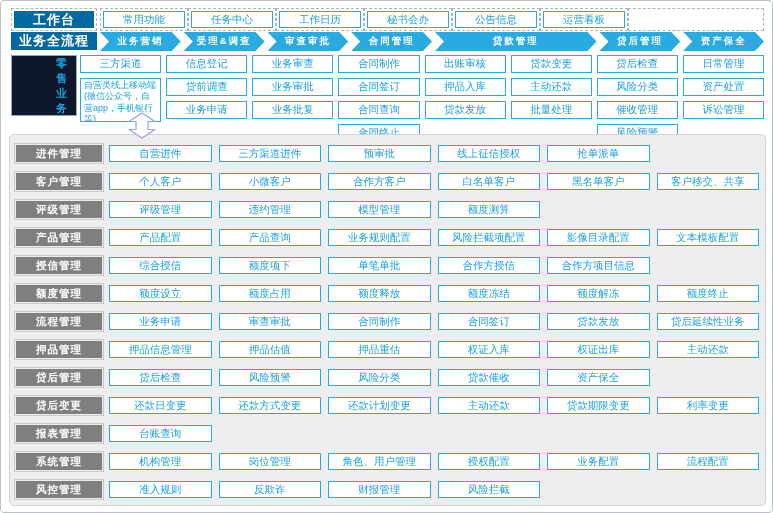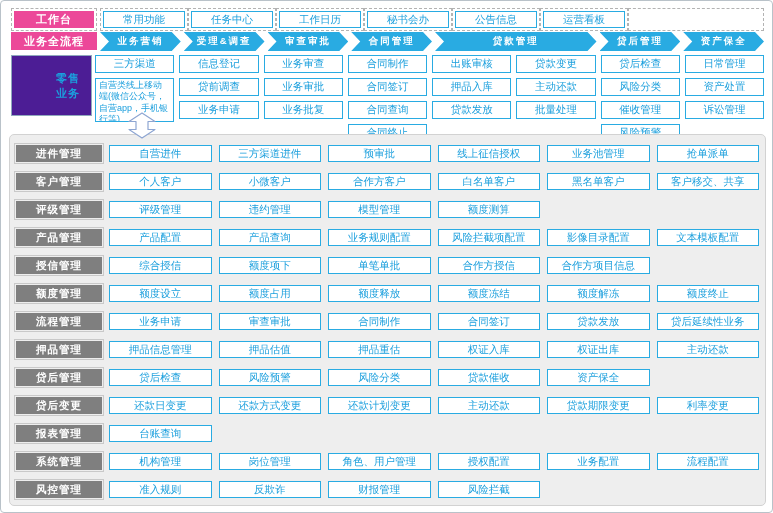--- a/index.html
+++ b/index.html
@@ -6,21 +6,21 @@
   .canvas{
     position:relative;width:773px;height:513px;box-sizing:border-box;
     background:#fff;border:1px solid #b9c2c9;border-radius:4px;overflow:hidden;
     font-family:"Liberation Sans", sans-serif;
   }
   
   .row1{position:absolute;left:10px;top:7px;right:8px;display:flex;gap:3px;align-items:stretch;}
   .dashed{border:1px dashed #b3b3b3;padding:2px;box-sizing:border-box;background:#fff;}
   .label-wrap{width:86px;flex:none;}
   .gray-label{
-    background:#ec4899;color:#fff;font-size:11px;font-weight:bold;
+    background:#0369a1;color:#fff;font-size:13px;font-weight:bold;
     display:flex;align-items:center;justify-content:center;height:17px;letter-spacing:1px;
   }
   .row1-items{flex:1;display:flex;}
   .row1-items .dashed{width:88px;flex:none;}
   .row1-items .dashed.filler{flex:1;width:auto;}
   .btn{
     background:#fff;border:1px solid #29abe2;color:#1b9fdd;
     font-size:10.5px;display:flex;align-items:center;justify-content:center;
     height:16px;box-sizing:content-box;white-space:nowrap;overflow:hidden;
   }
@@ -30,22 +30,22 @@
   .row2 .gray-label{height:18px;}
   .stages{flex:1;display:flex;gap:3px;}
   .chevron{
     background:#29abe2;color:#fff;height:19px;
     display:flex;align-items:center;justify-content:center;
     font-size:9.5px;font-weight:bold;letter-spacing:2px;
     clip-path:polygon(0 0, calc(100% - 9px) 0, 100% 50%, calc(100% - 9px) 100%, 0 100%, 9px 50%);
   }
   .row3{position:absolute;left:10px;top:54px;right:8px;display:flex;gap:3px;align-items:flex-start;}
   .retail-box{
-    width:81px;height:61px;flex:none;box-sizing:border-box;
-    background:#4c1d95;border:1px solid #8fa8bd;color:#1b9fdd;
+    width:66px;height:61px;flex:none;box-sizing:border-box;
+    background:#0f172a;border:1px solid #8fa8bd;color:#1b9fdd;
     display:flex;align-items:center;justify-content:center;
     font-size:11px;font-weight:bold;letter-spacing:1px;padding-left:44px;
   }
   .retail-cols{flex:1;display:grid;grid-template-columns:repeat(8,1fr);gap:5px;align-items:start;}
   .retail-col{display:flex;flex-direction:column;gap:5px;min-width:0;}
   .btn.tall{
     height:40px;font-size:9px;white-space:normal;text-align:left;
     align-items:flex-start;padding:1px 3px;line-height:1.25;
   }
   
@@ -164,21 +164,20 @@
     </svg>
   </div>
 
   <div class="panel" id="modules-panel">
       <div class="module-row">
         <div class="module-label">进件管理</div>
         <div class="btn">自营进件</div>
         <div class="btn">三方渠道进件</div>
         <div class="btn">预审批</div>
         <div class="btn">线上征信授权</div>
-        <div class="btn">业务池管理</div>
         <div class="btn">抢单派单</div>
       </div>
       <div class="module-row">
         <div class="module-label">客户管理</div>
         <div class="btn">个人客户</div>
         <div class="btn">小微客户</div>
         <div class="btn">合作方客户</div>
         <div class="btn">白名单客户</div>
         <div class="btn">黑名单客户</div>
         <div class="btn">客户移交、共享</div>

